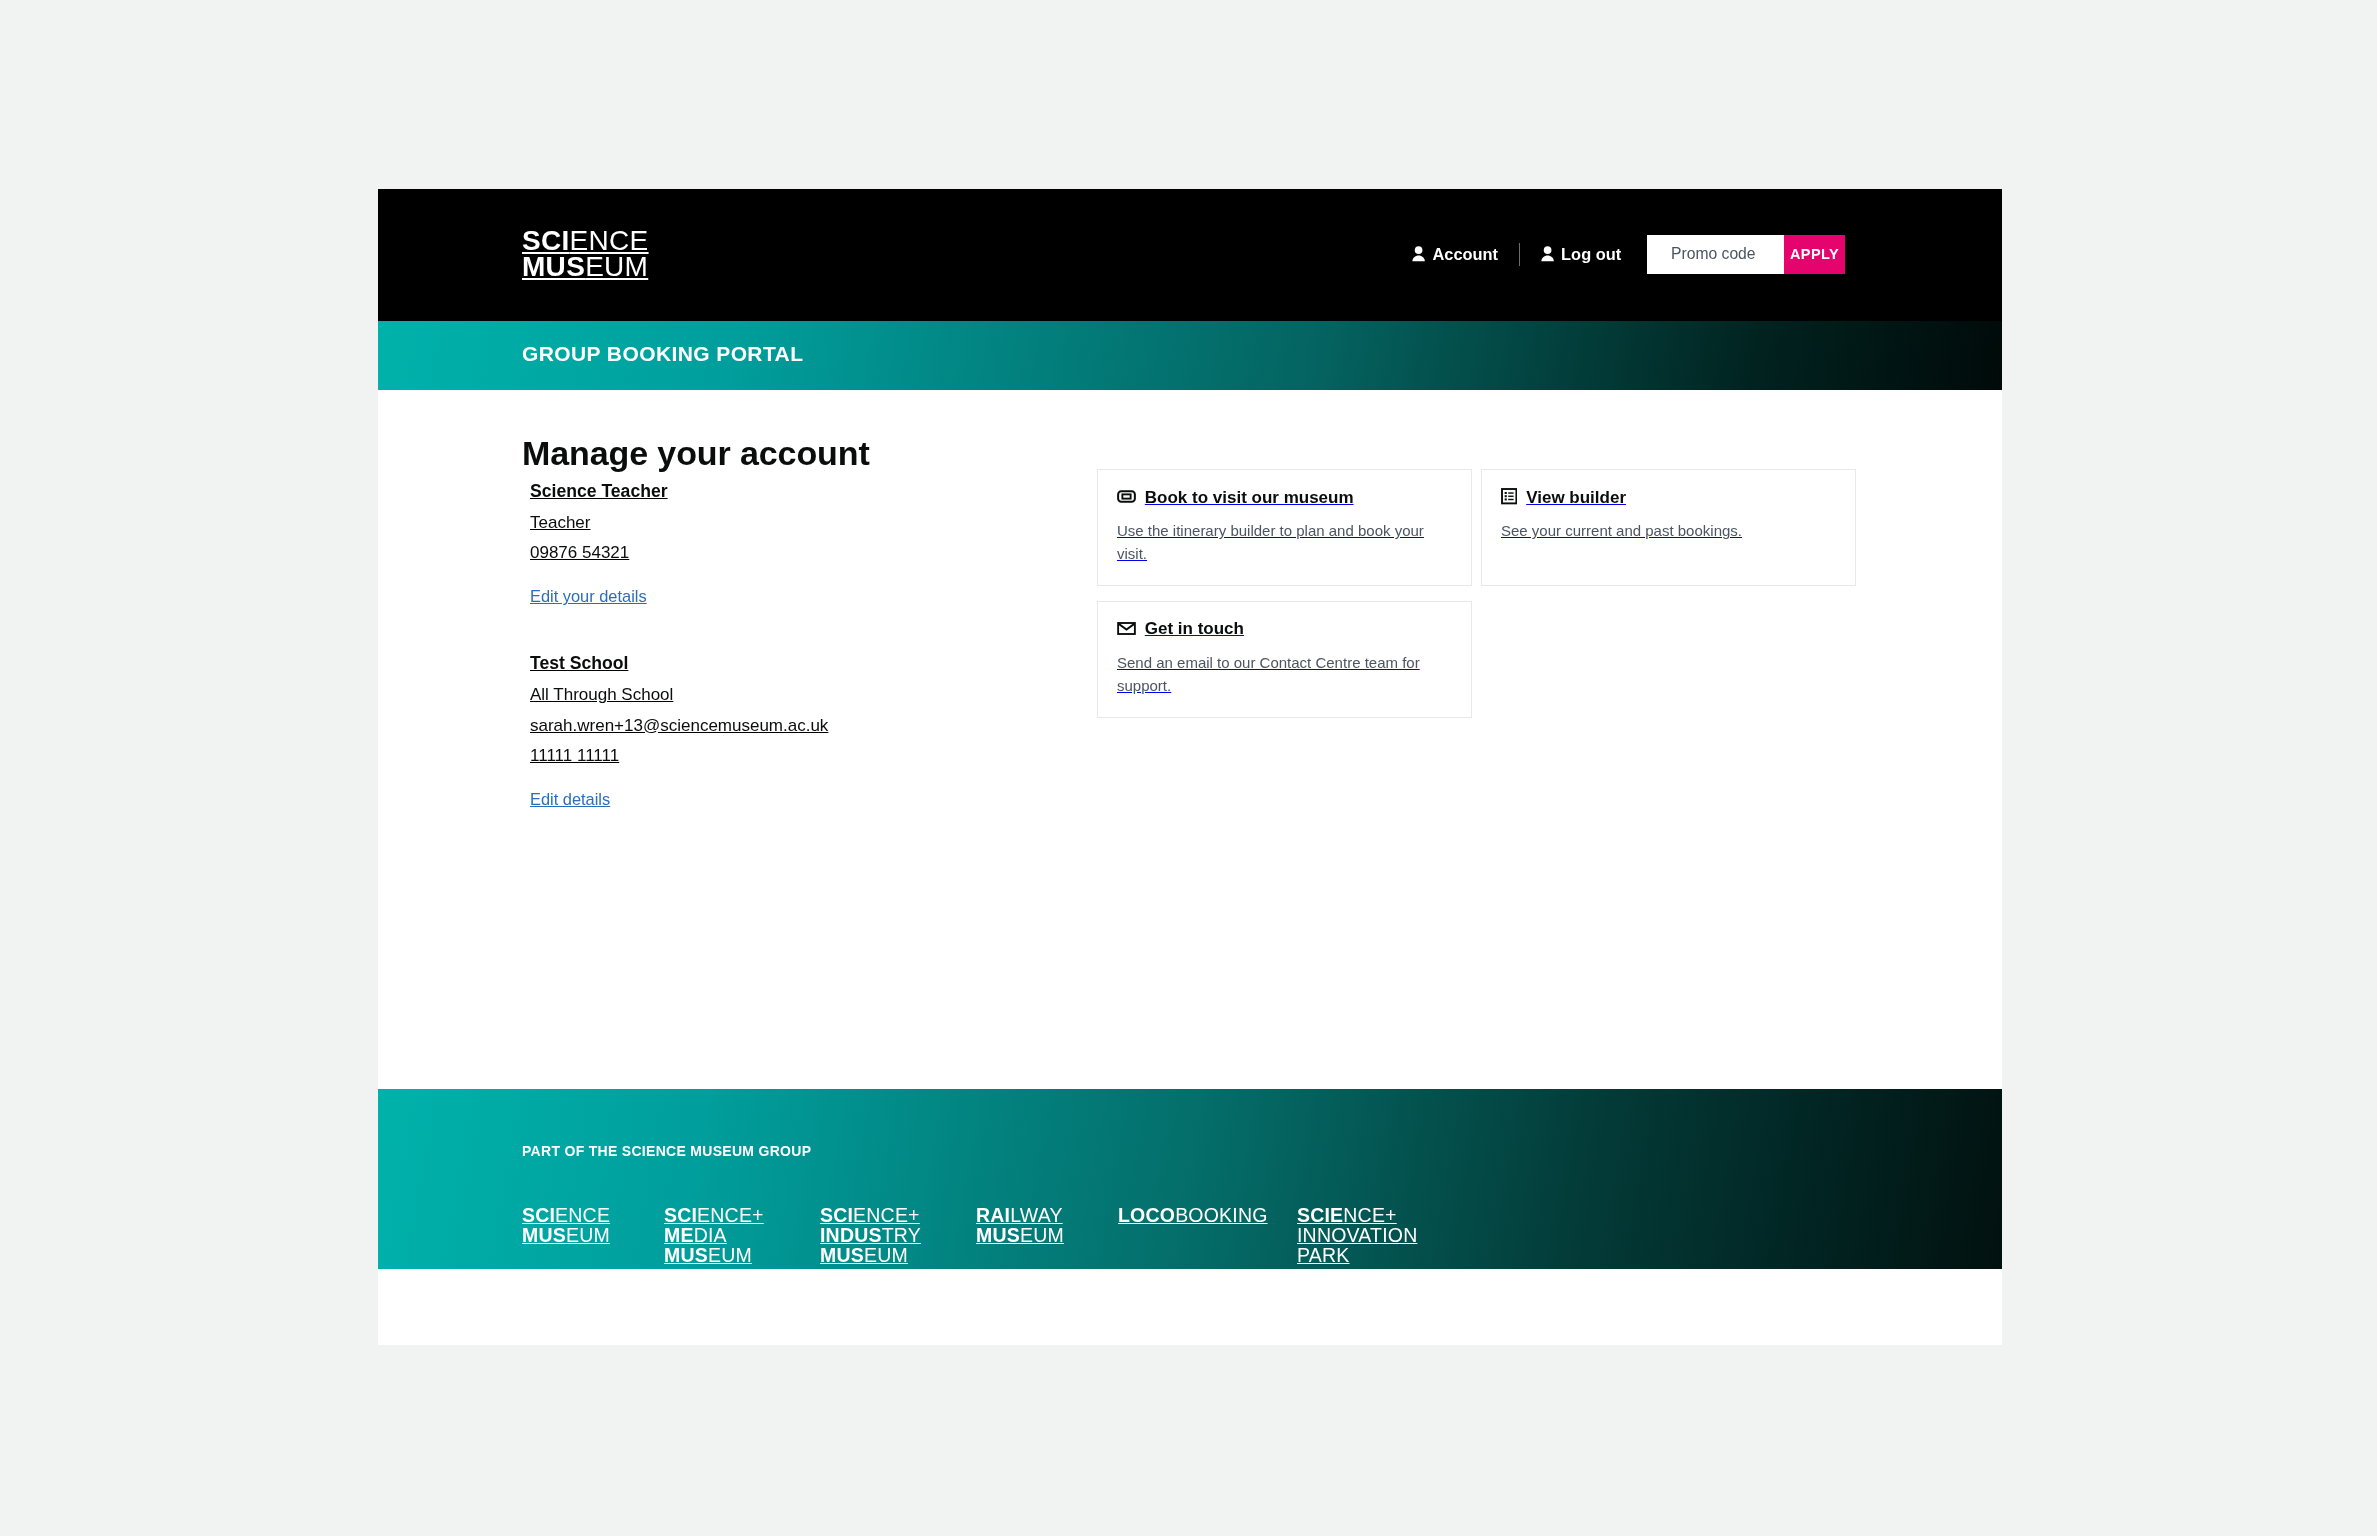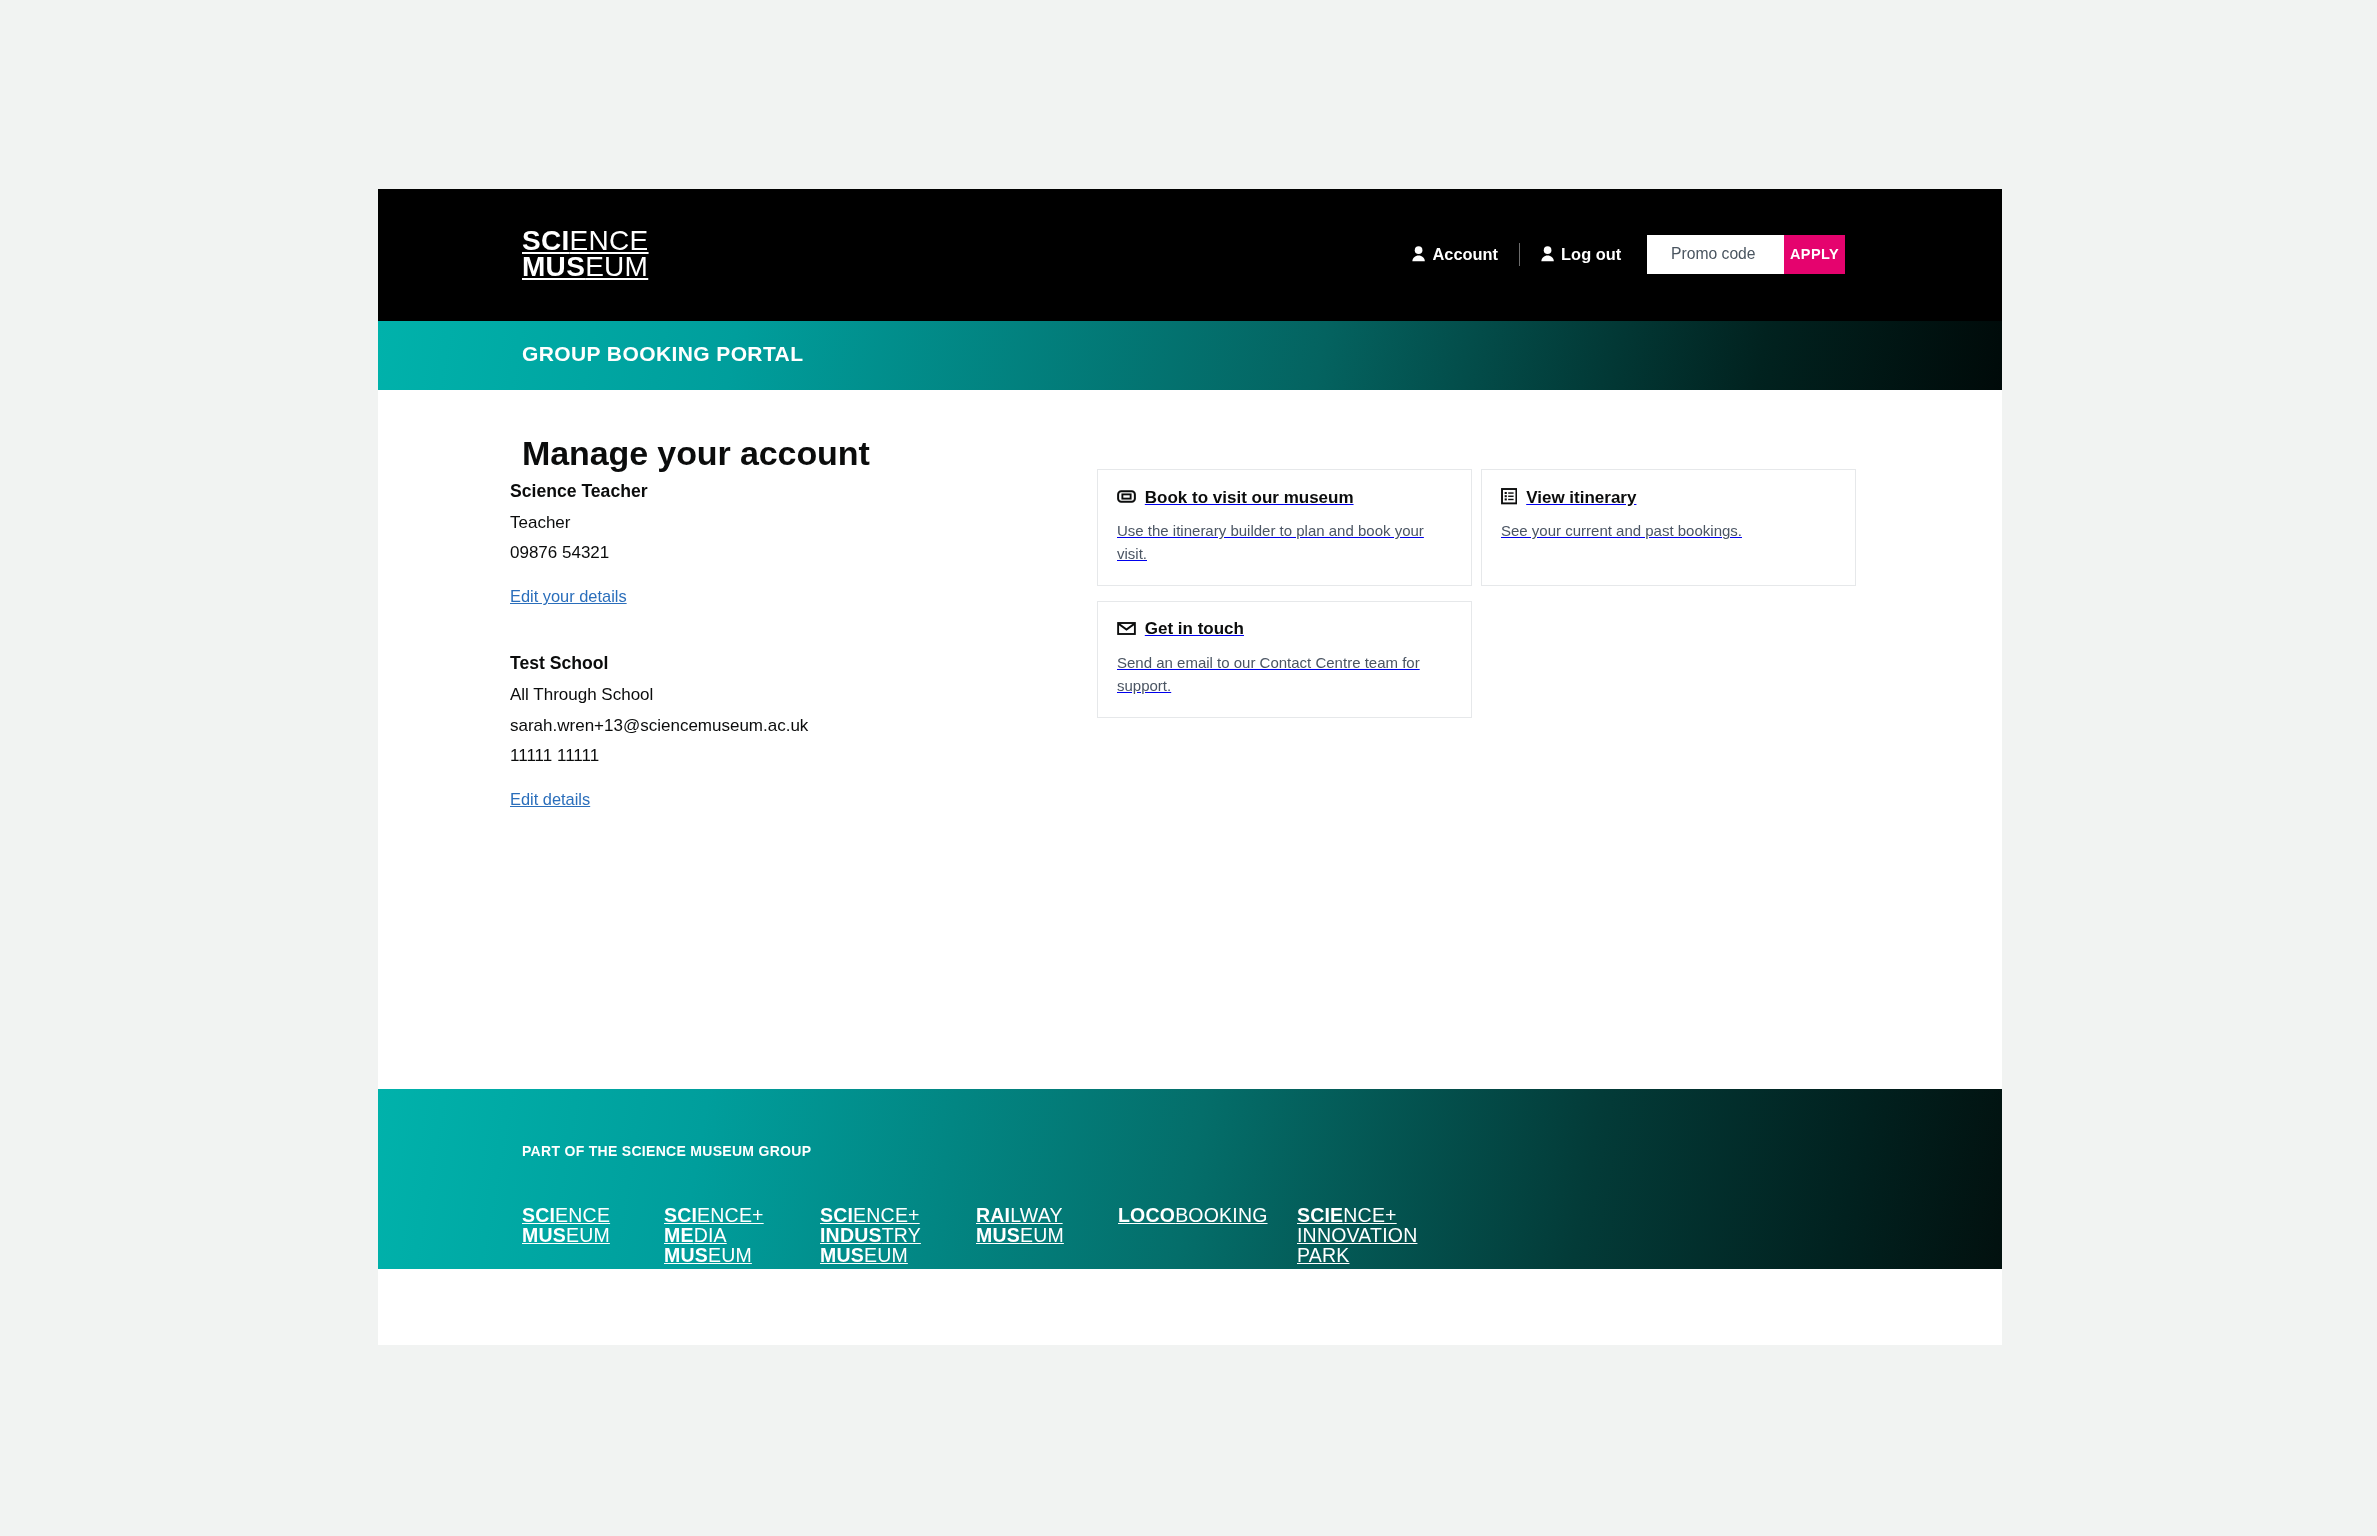--- a/index.html
+++ b/index.html
@@ -131,23 +131,24 @@
     left: 144px;
     top: 21.4px;
     font-size: 34px;
     font-weight: 700;
     color: #0b0c0c;
     letter-spacing: -0.1px;
   }
 
   .details-col {
     position: absolute;
-    left: 132px;
+    left: 152px;
     top: 91px;
     width: 479px;
+    text-decoration: underline;
   }
   .detail-block { margin-bottom: 0; }
   .detail-name {
     font-size: 17.6px;
     font-weight: 700;
     color: #0b0c0c;
     margin-bottom: 10.7px;
   }
   .detail-line {
     font-size: 17px;
@@ -331,21 +332,21 @@
               <svg width="16.4" height="16.4" viewBox="0 0 26 26">
                 <rect x="1.6" y="1.6" width="22.8" height="22.8" fill="none" stroke="#0b0c0c" stroke-width="3"></rect>
                 <rect x="5.8" y="6.3" width="3.4" height="3.2" fill="#0b0c0c"></rect>
                 <rect x="5.8" y="11.4" width="3.4" height="3.2" fill="#0b0c0c"></rect>
                 <rect x="5.8" y="16.5" width="3.4" height="3.2" fill="#0b0c0c"></rect>
                 <rect x="11.4" y="6.9" width="8.6" height="2.2" fill="#0b0c0c"></rect>
                 <rect x="11.4" y="12" width="8.6" height="2.2" fill="#0b0c0c"></rect>
                 <rect x="11.4" y="17.1" width="8.6" height="2.2" fill="#0b0c0c"></rect>
               </svg>
             </span>
-            <span class="card-title">View itinerary</span>
+            <span class="card-title">View builder</span>
           </div>
           <div class="card-desc">See your current and past bookings.</div>
         </a>
 
       </div>
 
       <div class="card-row">
 
         <a class="card" href="#">
           <div class="card-head">

